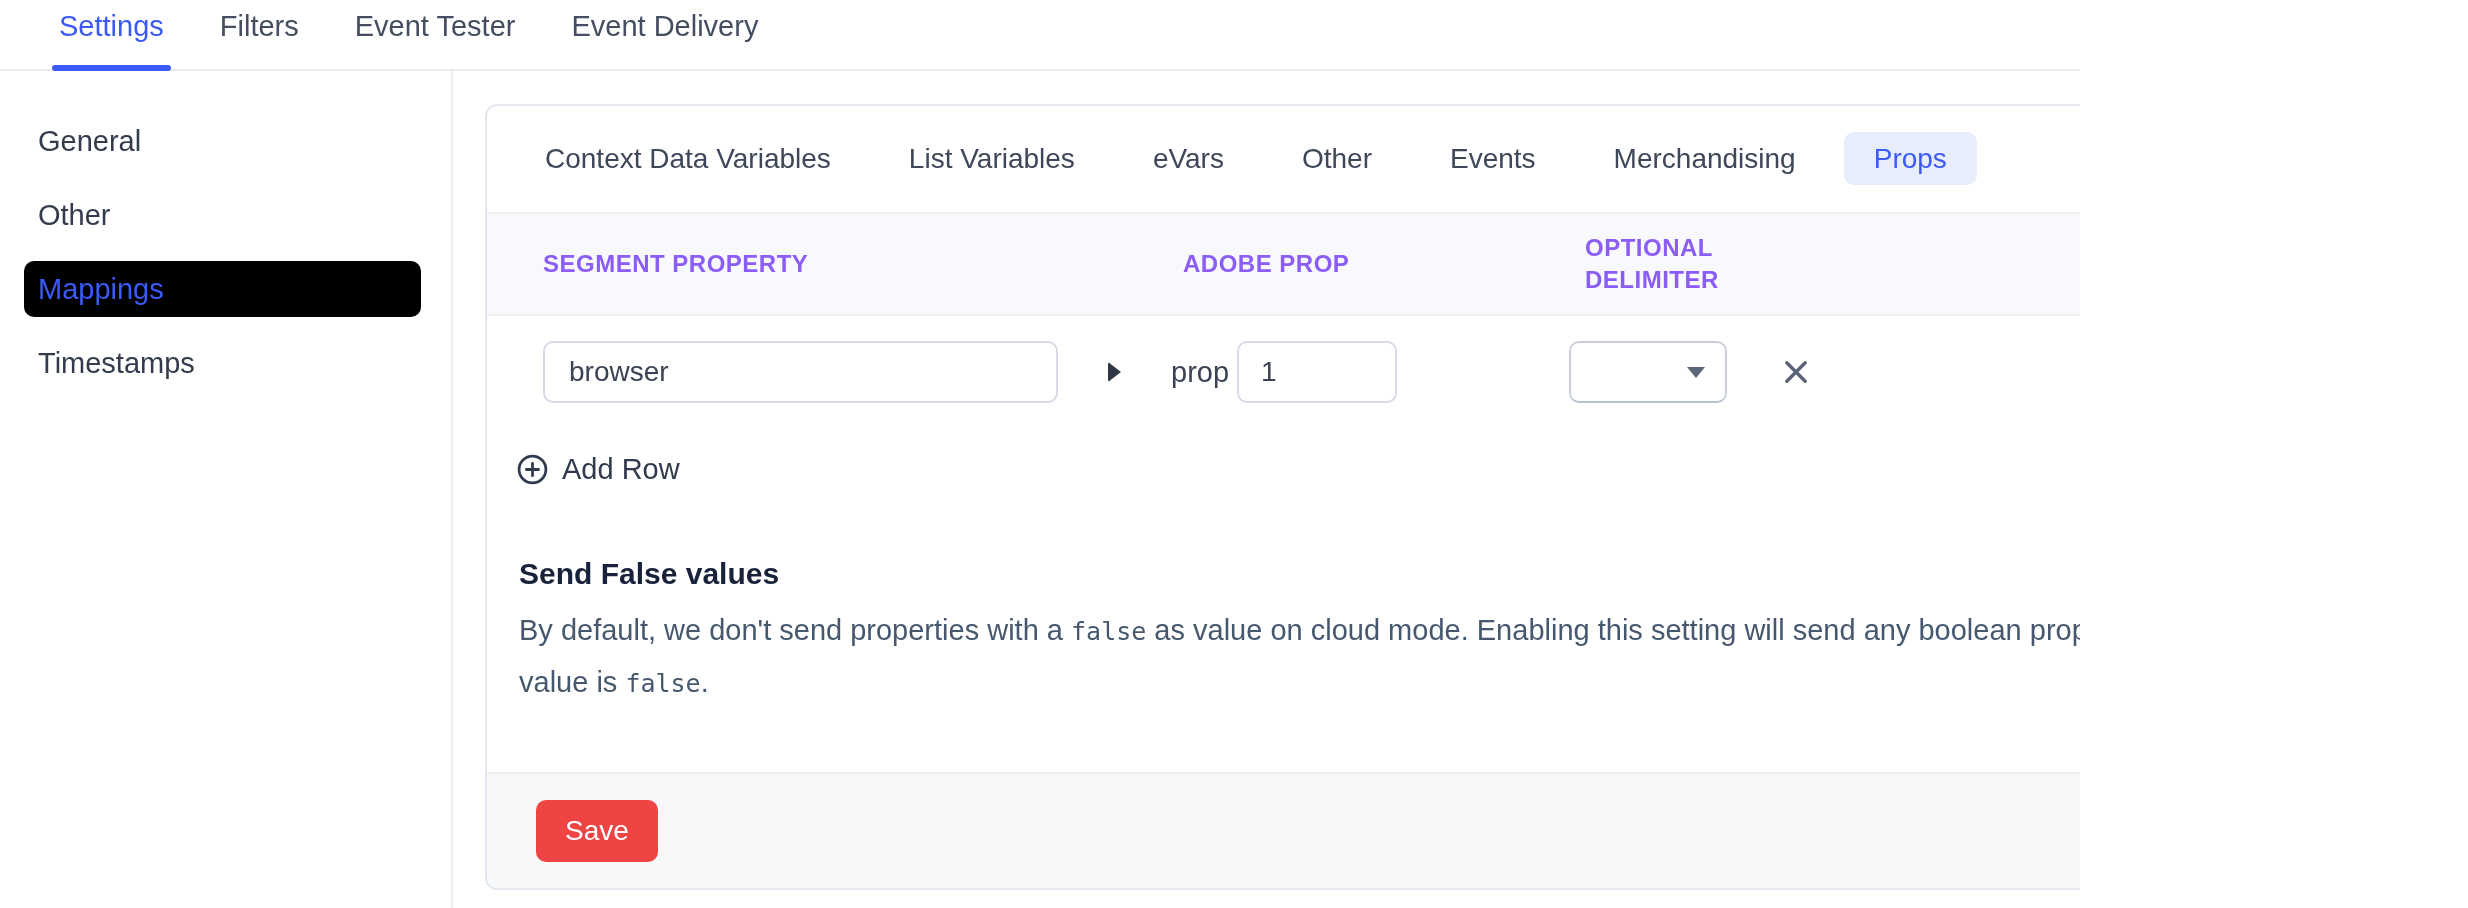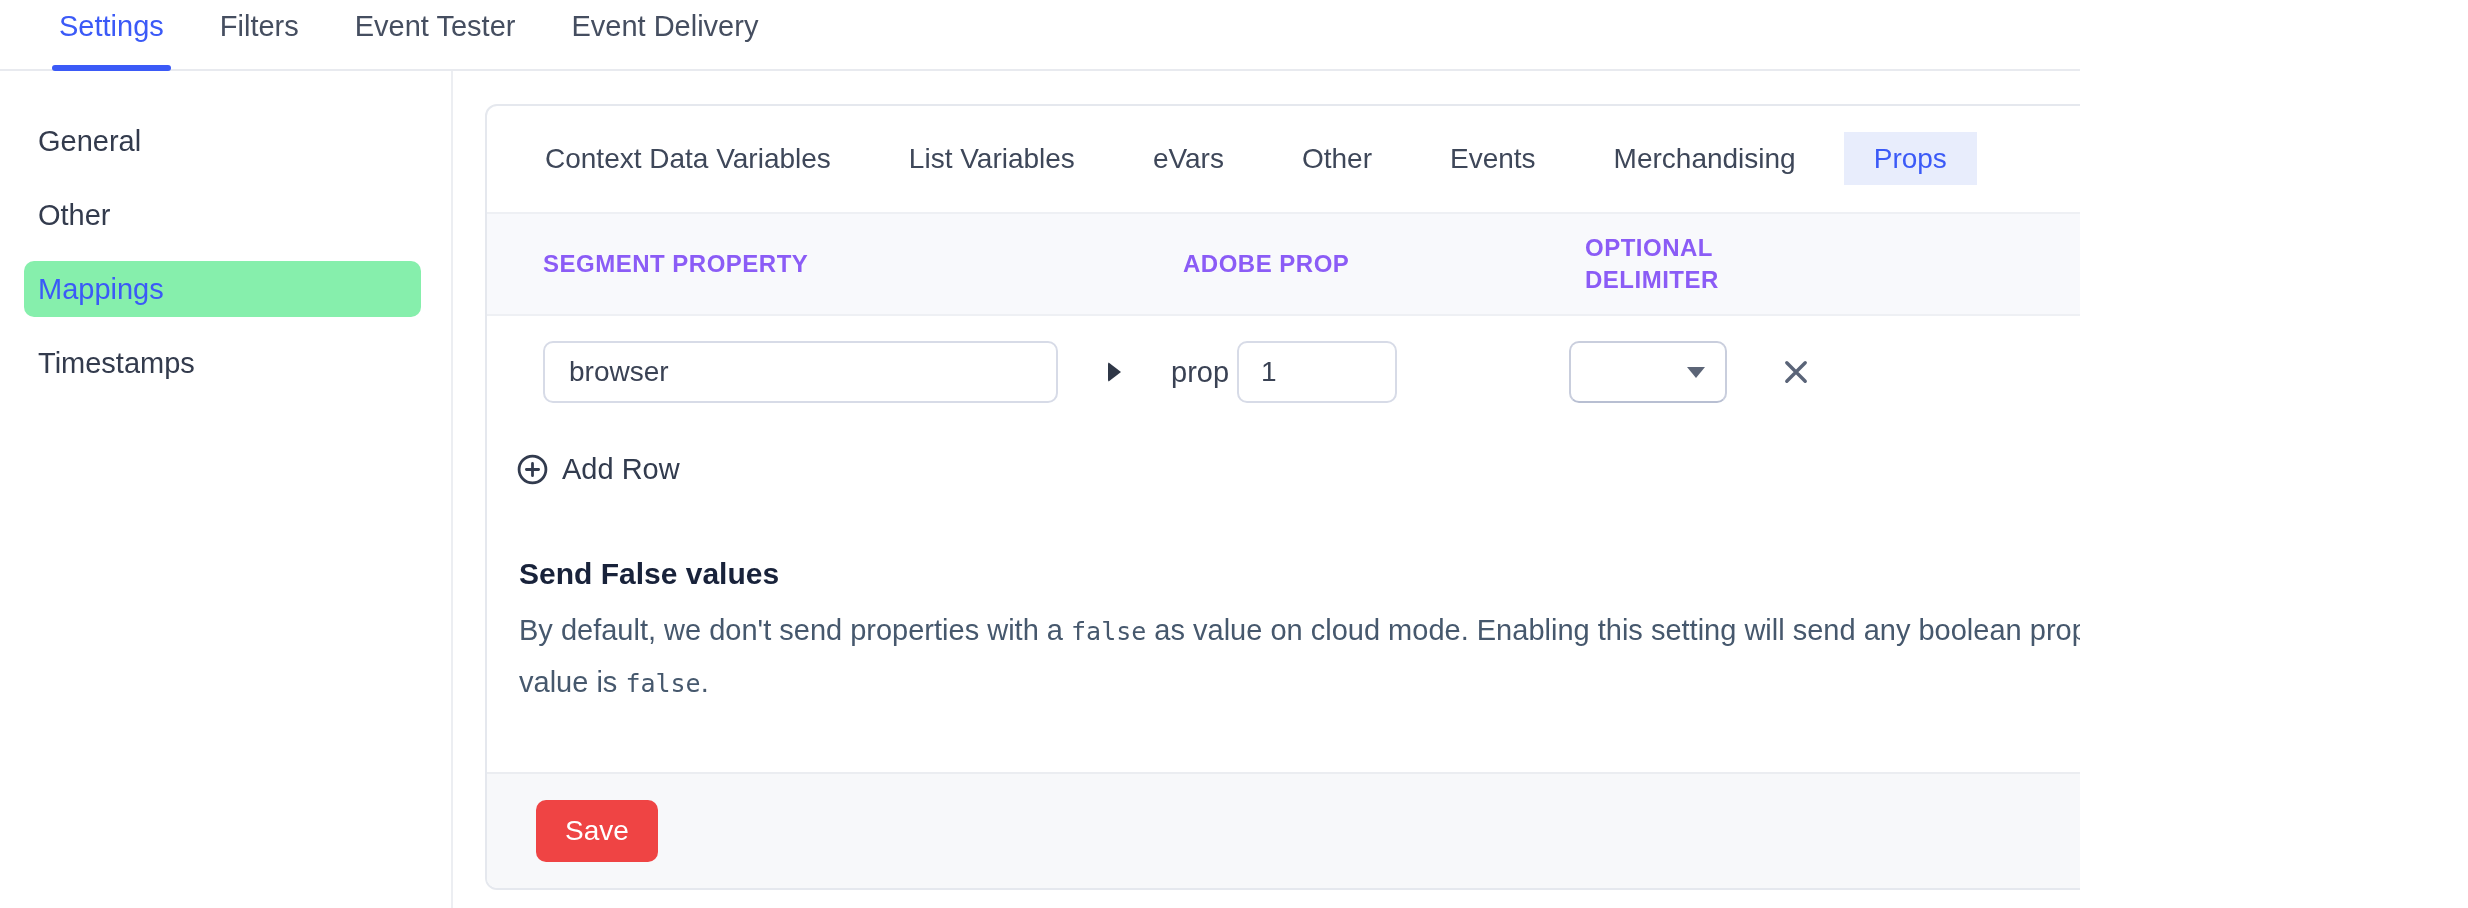--- a/index.html
+++ b/index.html
@@ -30,39 +30,39 @@
   .sidebar {
     position:absolute; top:71px; left:0; width:453px; bottom:0;
     border-right:2px solid #eceef2; background:#fff; padding-top:42px;
   }
   .side-item {
     height:56px; display:flex; align-items:center; margin-bottom:18px;
     padding-left:38px; font-size:29px; color:#333b4d; cursor:pointer;
   }
   .side-item.active {
     margin-left:24px; margin-right:30px; padding-left:14px;
-    background:#86efac; border-radius:10px; color:#3b5af7;
+    background:#000000; border-radius:10px; color:#3b5af7;
   }
 
   
   .panel {
     position:absolute; left:485px; top:104px; width:1967px; height:786px;
     background:#fff; border:2px solid #e5e8ee; border-radius:12px;
     display:flex; flex-direction:column; overflow:hidden;
   }
   .panel-tabs {
     padding:26px 86px 0 58px; display:flex; flex-wrap:wrap;
     column-gap:78px; row-gap:0;
   }
   .ptab {
     height:53px; display:flex; align-items:center; font-size:28px;
     color:#3e4759; cursor:pointer; white-space:nowrap;
   }
   .ptab.active {
-    background:#e8edfc; color:#3b5af7; border-radius:0;
+    background:#e8edfc; color:#3b5af7; border-radius:10px;
     padding:0 30px; margin:0 -30px;
   }
   .docs-btn {
     position:absolute; top:44px; right:30px; height:62px; padding:0 28px;
     display:flex; align-items:flex-start; gap:16px; background:#fff;
     border:2px solid #d8dce6; border-radius:10px; font-size:28px;
     color:#737373; cursor:pointer; box-shadow:0 1px 2px rgba(40,50,80,.04);
   }
 
   

